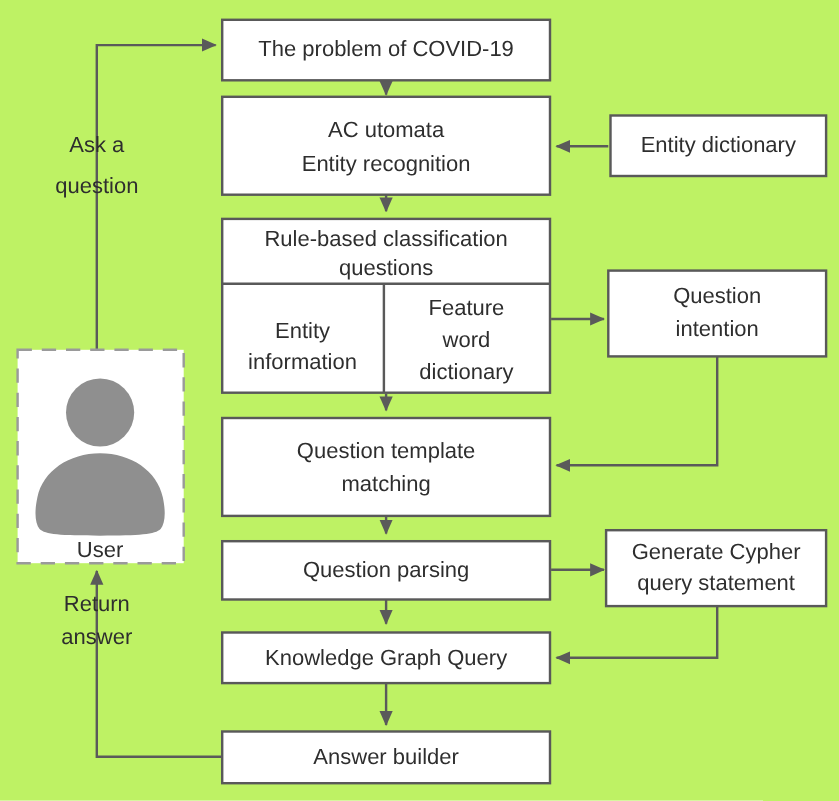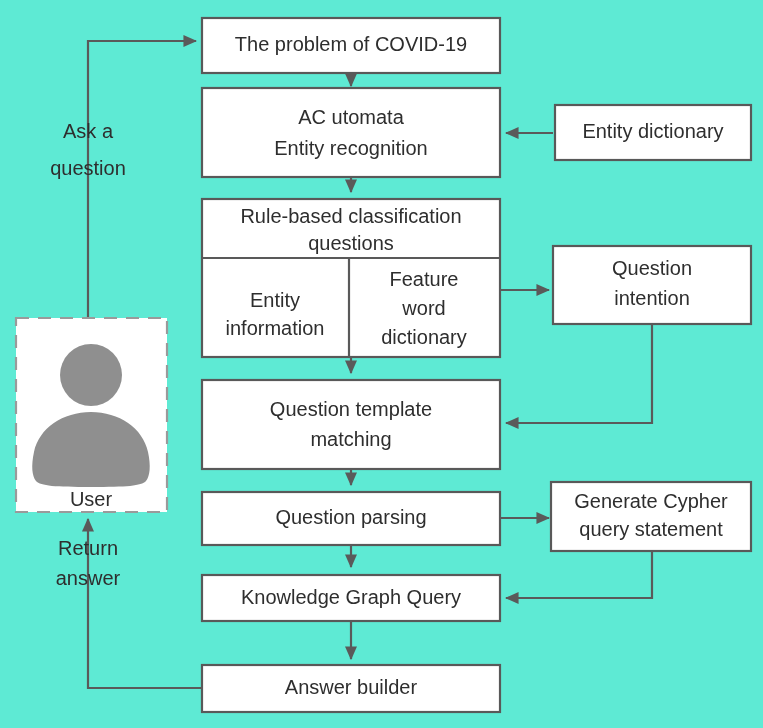--- a/index.html
+++ b/index.html
@@ -10,21 +10,21 @@
   body {
     width: 763px;
     height: 728px;
     font-family: "Liberation Sans", sans-serif;
     overflow: hidden;
   }
   #diagram-root {
     position: relative;
     width: 763px;
     height: 728px;
-    background: #5eead4;
+    background: #bef264;
   }
   svg.flow {
     position: absolute;
     left: 0;
     top: 0;
     width: 763px;
     height: 728px;
     display: block;
   }
   .node-rect {

